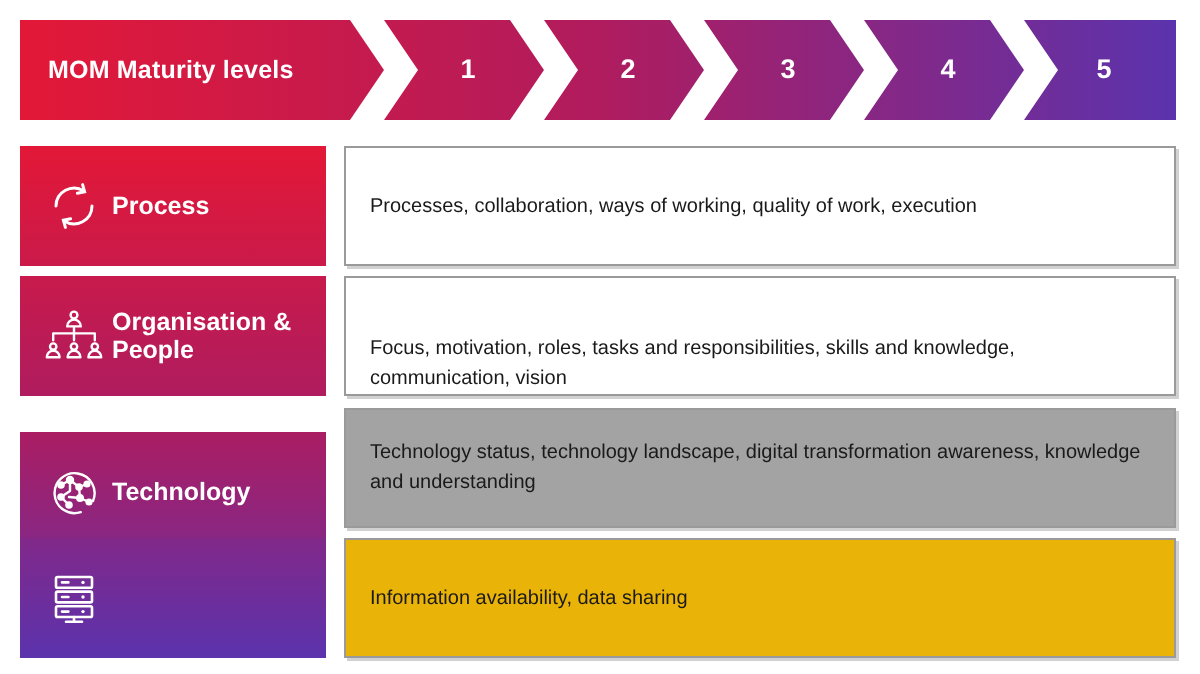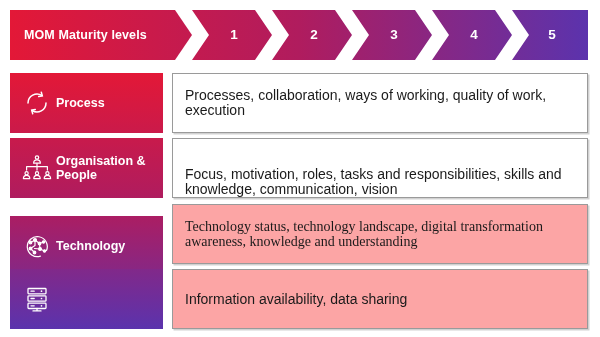--- a/index.html
+++ b/index.html
@@ -99,21 +99,21 @@
     height: 60px;
     box-sizing: border-box;
     background: #ffffff;
     border: 1px solid #9a9a9a;
     box-shadow: 1.5px 1.5px 0 rgba(0,0,0,0.18);
     display: flex;
     align-items: center;
     padding: 0 12px;
   }
   .row-desc-text {
-    font-size: 14px;
+    font-size: 10px;
     line-height: 15px;
     color: #1a1a1a;
   }
 </style>
 </head>
 <body>
 
 <div class="canvas">
 
   <div class="header-band">
@@ -196,38 +196,38 @@
           <circle cx="18.5" cy="12.5" r="1.3" fill="#ffffff"></circle>
           <circle cx="22.5" cy="11" r="1.2" fill="#ffffff"></circle>
           <circle cx="9.5" cy="17.5" r="1.3" fill="#ffffff"></circle>
           <circle cx="19" cy="18" r="1.4" fill="#ffffff"></circle>
           <circle cx="23.5" cy="20" r="1.2" fill="#ffffff"></circle>
           <circle cx="13.5" cy="21.5" r="1.3" fill="#ffffff"></circle>
         </svg>
       </span>
       <span class="row-title">Technology</span>
     </div>
-    <div class="row-desc" style="border-color: rgb(154, 154, 154); background: #fca5a5; font-family: Liberation Serif, serif;">
+    <div class="row-desc" style="border-color: rgb(154, 154, 154); background: #a3a3a3;">
       <span class="row-desc-text" style="color: rgb(26, 26, 26);">Technology status, technology landscape, digital transformation awareness, knowledge and understanding</span>
     </div>
   </div>
 
   <div class="row" style="top:269px;">
     <div class="row-label" style="background-image: linear-gradient(rgb(227, 24, 55) 0%, rgb(176, 28, 94) 48%, rgb(91, 51, 173) 100%); background-size: 100% 256px; background-position: 0px -196px; background-repeat: no-repeat;">
       <span class="row-icon">
         <svg width="30" height="30" viewBox="0 0 30 30" fill="none" stroke="#ffffff" stroke-width="1.3" stroke-linejoin="round" stroke-linecap="round">
           <rect x="6" y="4.5" width="18" height="5.4" rx="0.8"></rect>
           <rect x="6" y="11.8" width="18" height="5.4" rx="0.8"></rect>
           <rect x="6" y="19.1" width="18" height="5.4" rx="0.8"></rect>
           <path d="M9 7.2h3.2M9 14.5h3.2M9 21.8h3.2"></path>
           <circle cx="19.5" cy="7.2" r="0.85" fill="#ffffff" stroke="none"></circle>
           <circle cx="19.5" cy="14.5" r="0.85" fill="#ffffff" stroke="none"></circle>
           <circle cx="19.5" cy="21.8" r="0.85" fill="#ffffff" stroke="none"></circle>
           <path d="M15 24.5v2.4M11 26.9h8"></path>
         </svg>
       </span>
     </div>
-    <div class="row-desc" style="border-color: rgb(154, 154, 154); background: #fca5a5;">
+    <div class="row-desc" style="border-color: rgb(154, 154, 154); background: #eab308;">
       <span class="row-desc-text" style="color: rgb(26, 26, 26);">Information availability, data sharing</span>
     </div>
   </div>
 
 </div>
 
 </body></html>

